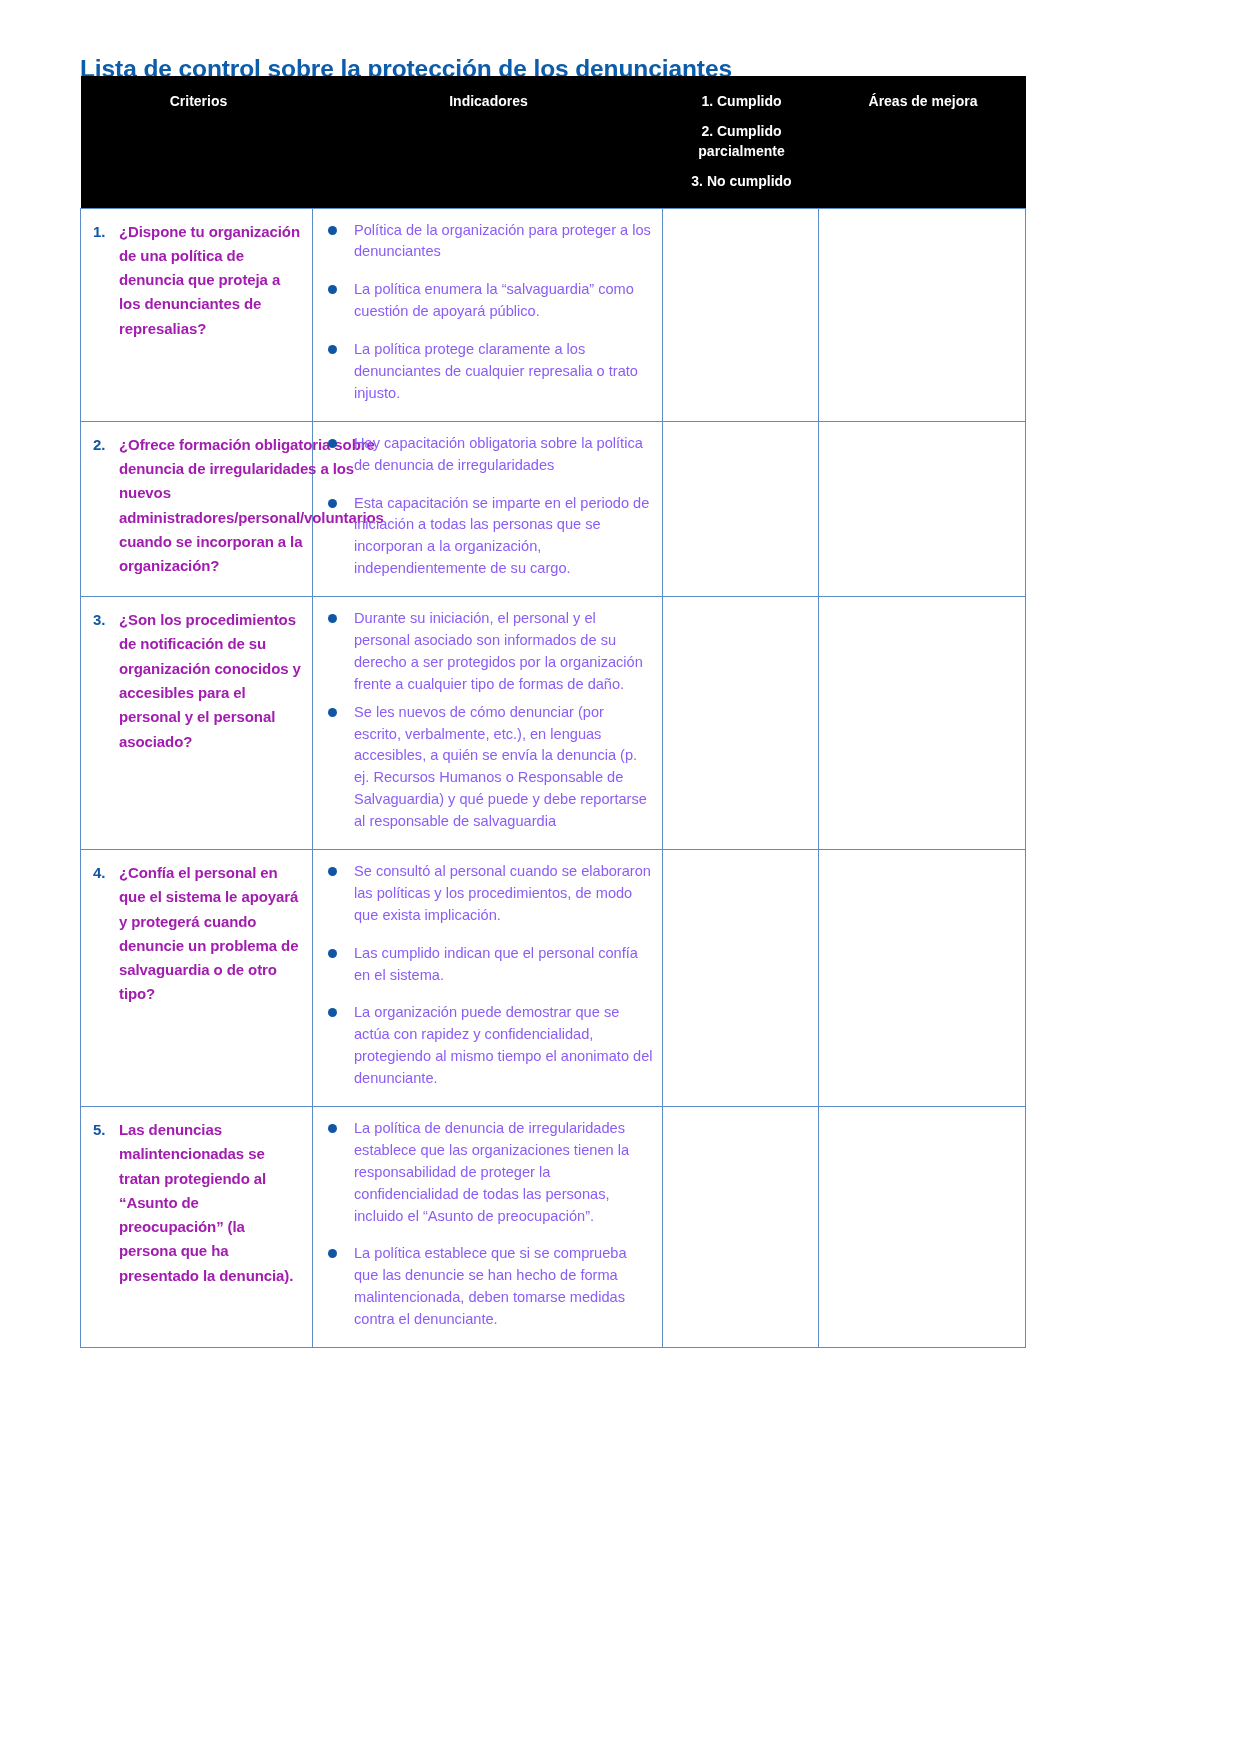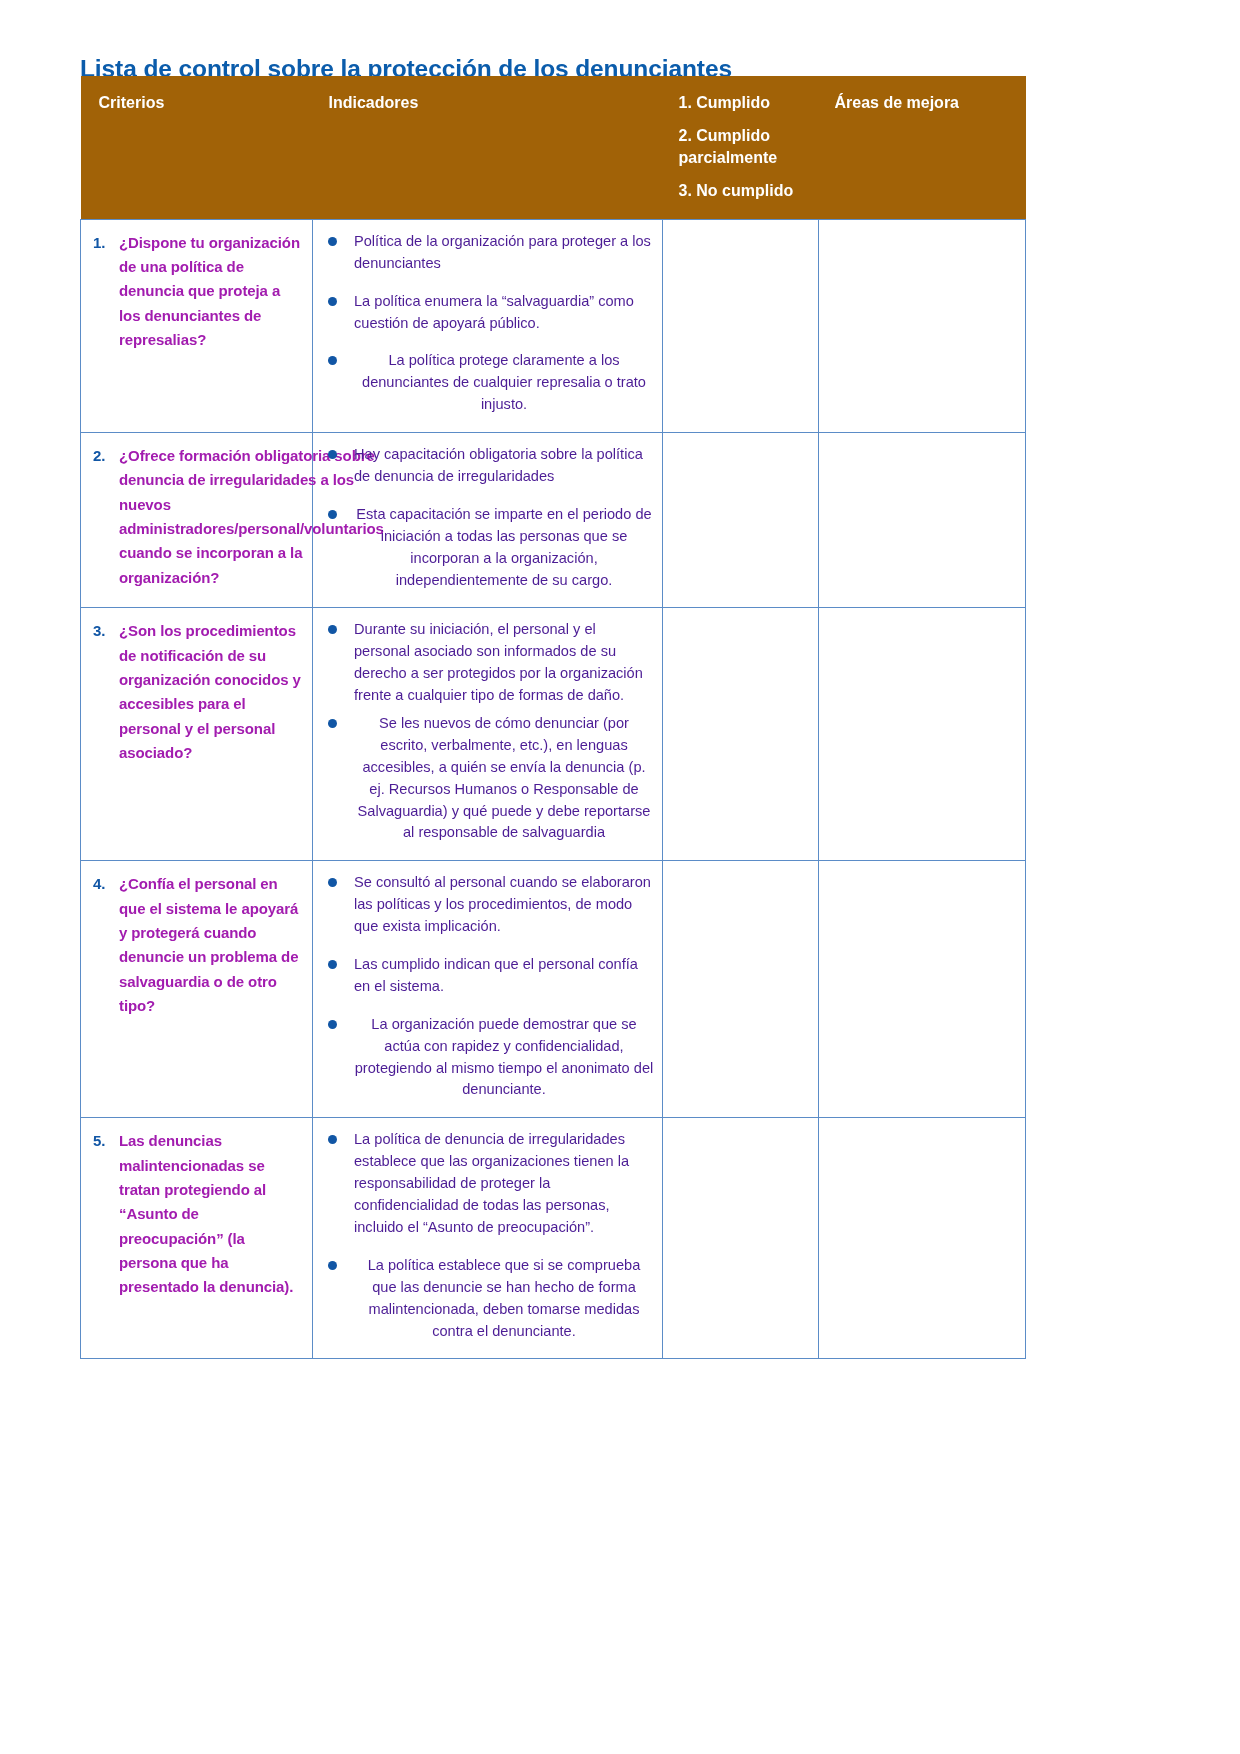--- a/index.html
+++ b/index.html
@@ -38,25 +38,25 @@
     width: 945px;
     border-collapse: collapse;
     table-layout: fixed;
   }
   .checklist-table col.c-criteria { width: 232px; }
   .checklist-table col.c-indicators { width: 350px; }
   .checklist-table col.c-status { width: 156px; }
   .checklist-table col.c-areas { width: 207px; }
 
   thead th {
-    background: #a16207;
+    background: #000000;
     color: #ffffff;
-    font-size: 16px;
-    font-weight: bold;
-    text-align: left;
+    font-size: 14px;
+    font-weight: bold;
+    text-align: center;
     vertical-align: top;
     padding: 16px 14px 16px 16px;
     border: none;
     line-height: 1.42;
   }
   thead th.th-criteria { padding-left: 18px; }
   .status-lines div { margin-bottom: 10px; }
   .status-lines div:last-child { margin-bottom: 0; }
 
   tbody td {
@@ -99,24 +99,24 @@
     list-style: none;
     margin: 0;
     padding: 0;
   }
   ul.ind-list li {
     position: relative;
     padding-left: 29px;
     margin-bottom: 16px;
     font-size: 14.6px;
     line-height: 1.5;
-    color: #4c1d95;
+    color: #8b5cf6;
   }
   ul.ind-list li.tight { margin-bottom: 6px; }
-  ul.ind-list li:last-child { margin-bottom: 0; text-align: center; }
+  ul.ind-list li:last-child { margin-bottom: 0; }
   ul.ind-list li .bullet {
     position: absolute;
     left: 3px;
     top: 6px;
     width: 9px;
     height: 9px;
     border-radius: 50%;
     background: #1156a5;
     display: block;
   }

